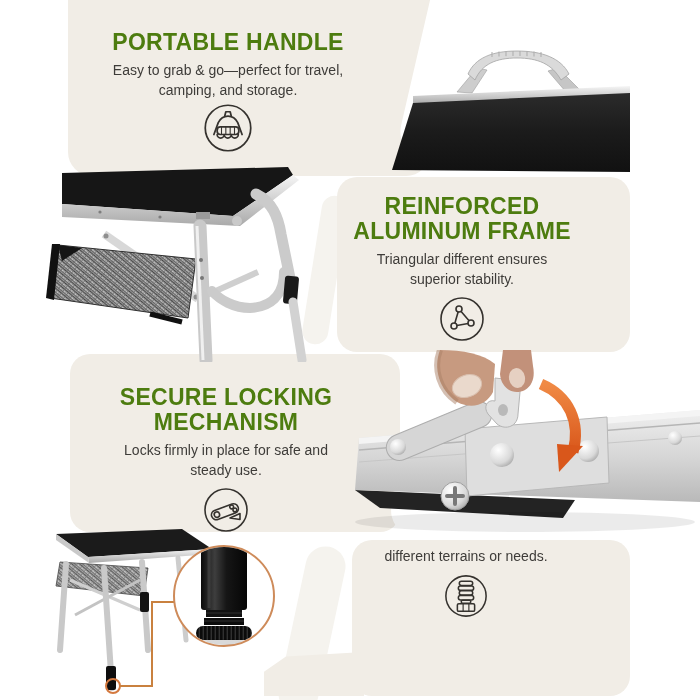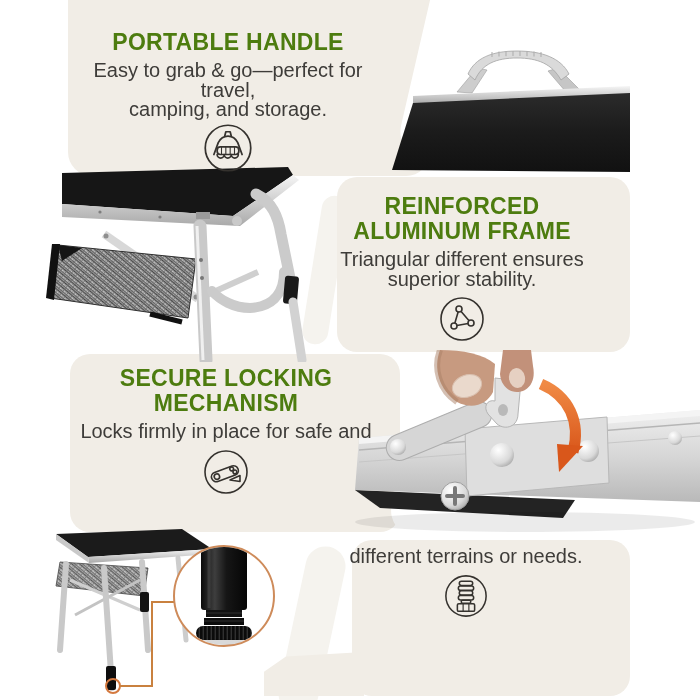--- a/index.html
+++ b/index.html
@@ -16,26 +16,26 @@
   .card4{left:352px;top:540px;width:278px;height:156px;border-radius:20px;z-index:6;}
   .card4ext{position:absolute;left:264px;top:652px;width:100px;height:44px;background:#F1EDE6;
         clip-path:polygon(22% 10%,100% 0,100% 100%,0 100%,0 45%);z-index:6;}
   .deco{position:absolute;background:#F5F3EE;z-index:0;}
   .deco2{left:312px;top:195px;width:26px;height:150px;border-radius:13px;transform:rotate(9deg);}
   .deco4{left:292px;top:545px;width:40px;height:170px;border-radius:20px;transform:rotate(12deg);}
   .photo{position:absolute;z-index:7;}
   .content{position:absolute;z-index:8;text-align:center;color:#3E3C39;}
   .c1{left:78px;top:30px;width:300px;}
   .c2{left:334px;top:194px;width:256px;}
-  .c3{left:76px;top:366px;width:300px;}
+  .c3{left:76px;top:385px;width:300px;}
   .c4{left:338px;top:547px;width:256px;}
   .hd{margin:0 0 6px 0;font-size:23px;line-height:25px;font-weight:bold;color:#4d7c0f;
       letter-spacing:0.3px;}
   .hd span{display:block;}
-  .ds{margin:0;font-size:20px;line-height:19.5px;color:#3E3C39;}
+  .ds{margin:0;font-size:14px;line-height:19.5px;color:#3E3C39;}
   .ds span{display:block;}
   .icon-wrap{margin-top:6px;display:flex;justify-content:center;}
   .c1 .icon-wrap{margin-top:2px;}
   .fico{stroke:#35322E;fill:none;stroke-width:1.6;stroke-linecap:round;stroke-linejoin:round;}
 </style>
 </head>
 <body>
 
 <div class="stage">
 
@@ -227,20 +227,21 @@
     </div>
   </div>
 
   <div class="content c3">
     <h2 class="hd">
       <span>SECURE LOCKING</span>
       <span>MECHANISM</span>
     </h2>
     <p class="ds">
       <span>Locks firmly in place for safe and</span>
+      <span>steady use.</span>
     </p>
     <div class="icon-wrap">
       <svg width="48" height="48" viewBox="0 0 48 48" class="fico">
         <circle cx="24" cy="24" r="21"></circle>
         <g transform="rotate(-20 23 26)">
           <rect x="9" y="21" width="28" height="9.5" rx="4.7"></rect>
           <circle cx="14.5" cy="25.7" r="2.7"></circle>
           <circle cx="31" cy="23.5" r="1.9"></circle>
           <circle cx="33" cy="27.5" r="1.9"></circle>
         </g>

